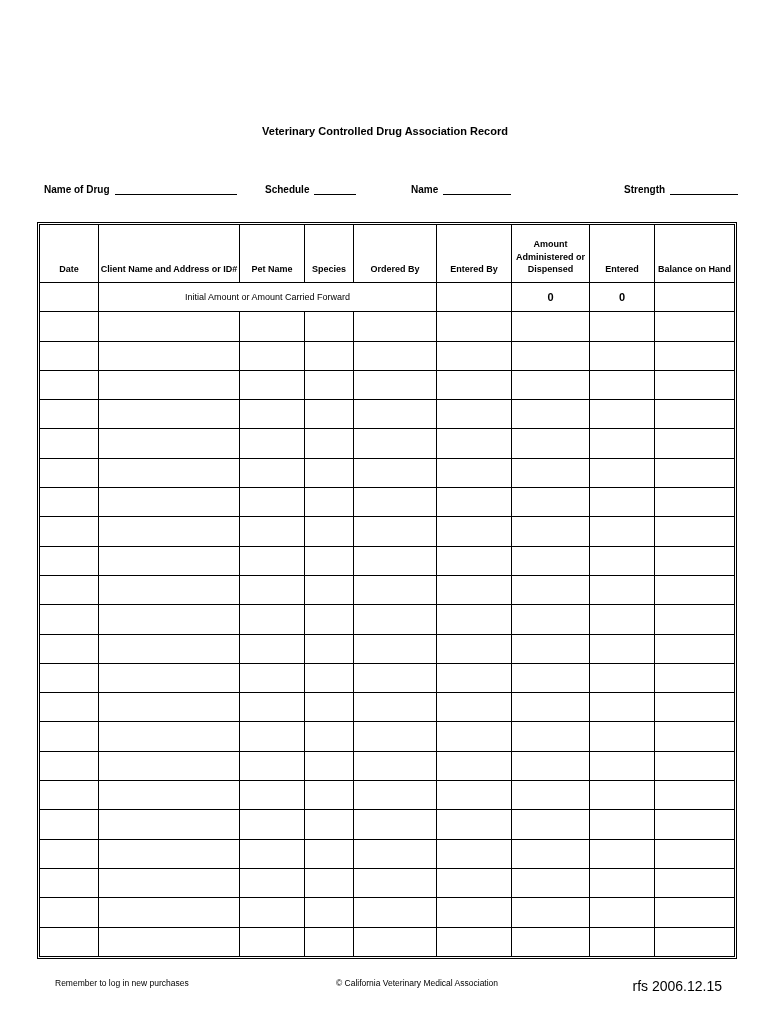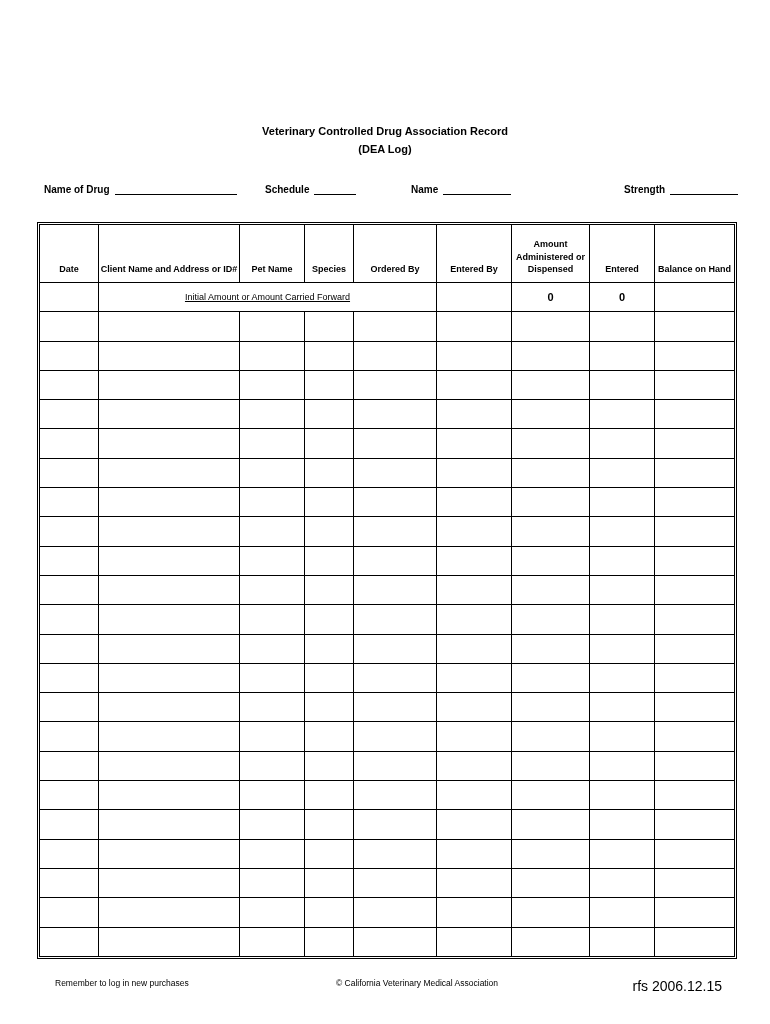--- a/index.html
+++ b/index.html
@@ -39,35 +39,34 @@
     border: 1px solid #000; vertical-align: bottom; text-align: center;
     font-size: 9px; font-weight: bold; line-height: 1.4;
     padding: 3px 1px 6px; height: 58px; box-sizing: border-box;
     overflow: hidden;
   }
   th.prewrap { white-space: pre-line; }
   td {
     border: 1px solid #000; height: 29.3px; box-sizing: border-box;
     font-size: 9px; padding: 0 2px;
   }
-  td.initial-label { text-align: center; font-weight: normal; text-decoration: underline; }
+  td.initial-label { text-align: center; font-weight: normal; }
   td.zero { text-align: center; font-weight: bold; font-size: 11px; }
 
   .footer-left   { position: absolute; top: 978px; left: 55px;  font-size: 8.5px; }
   .footer-center { position: absolute; top: 978px; left: 0; width: 100%; text-align: center; font-size: 8.5px; margin-left: 32px; }
   .footer-right  { position: absolute; top: 978px; right: 48px; font-size: 14px; }
 </style>
 </head>
 <body>
 
 <div class="page">
 
   <div class="title-block">
     <div>Veterinary Controlled Drug Association Record</div>
-    <div>(DEA Log)</div>
   </div>
 
   <div class="field f-drug">
     <span>Name of Drug</span><span class="blank b-drug"></span>
   </div>
   <div class="field f-schedule">
     <span>Schedule</span><span class="blank b-schedule"></span>
   </div>
   <div class="field f-form">
     <span>Name</span><span class="blank b-form"></span>

